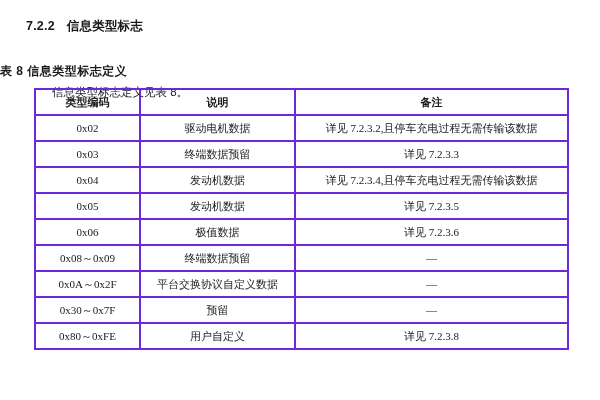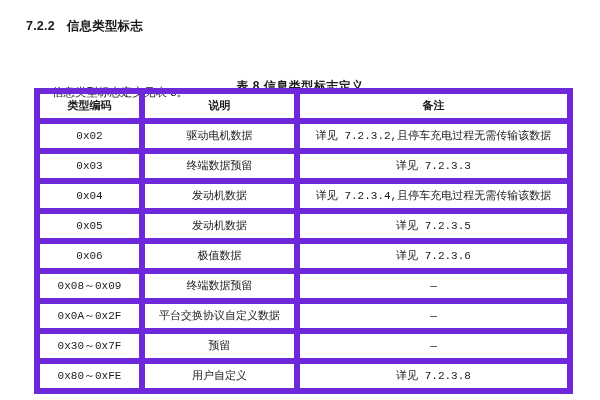--- a/index.html
+++ b/index.html
@@ -38,48 +38,47 @@
     position: absolute;
     left: 52px;
     top: 42px;
     font-size: 11.5px;
     font-family: "Liberation Sans", "DejaVu Sans", sans-serif;
     white-space: nowrap;
     margin-top: 43px;
   }
   .table-caption {
     position: absolute;
-    top: 78px;
+    top: 63px;
     left: 0;
     width: 600px;
-    text-align: center;
     font-size: 12px;
     font-weight: bold;
     font-family: "Liberation Sans", "DejaVu Sans", sans-serif;
     letter-spacing: 0.5px;
   }
   .table-wrap {
     position: absolute;
     left: 34px;
     top: 88px;
     width: 533px;
   }
   table.data-table {
     border-collapse: collapse;
     width: 533px;
     table-layout: fixed;
   }
   table.data-table td, table.data-table th {
-    border: 6px solid #6d28d9;
+    border: 2px solid #6d28d9;
     height: 24px;
     font-size: 11px;
     font-weight: normal;
     text-align: center;
     vertical-align: middle;
-    font-family: Liberation Mono, monospace;
+    font-family: Liberation Serif, serif;
     padding: 0 2px;
     line-height: 1.1;
     white-space: nowrap;
     overflow: hidden;
   }
   table.data-table thead td {
     font-weight: bold;
   }
   .col-code { width: 105px; }
   .col-desc { width: 155px; }

